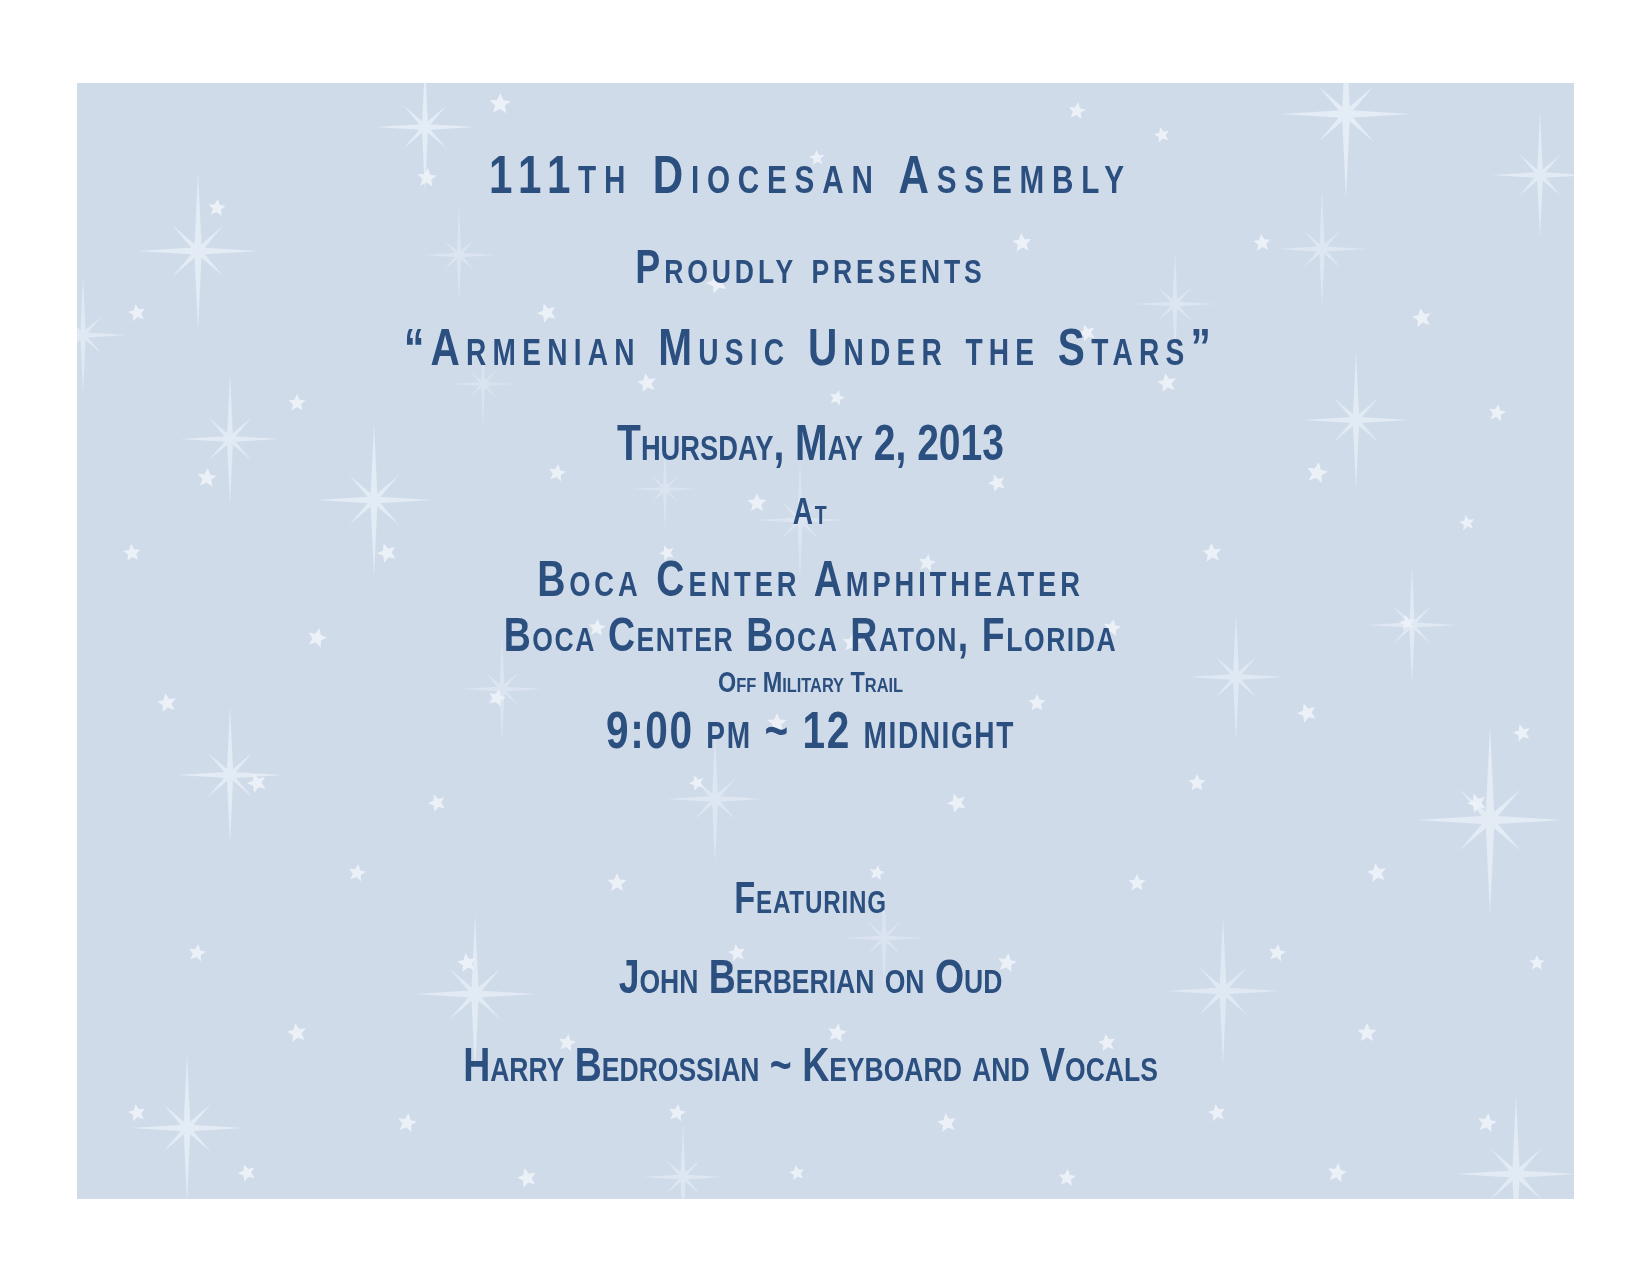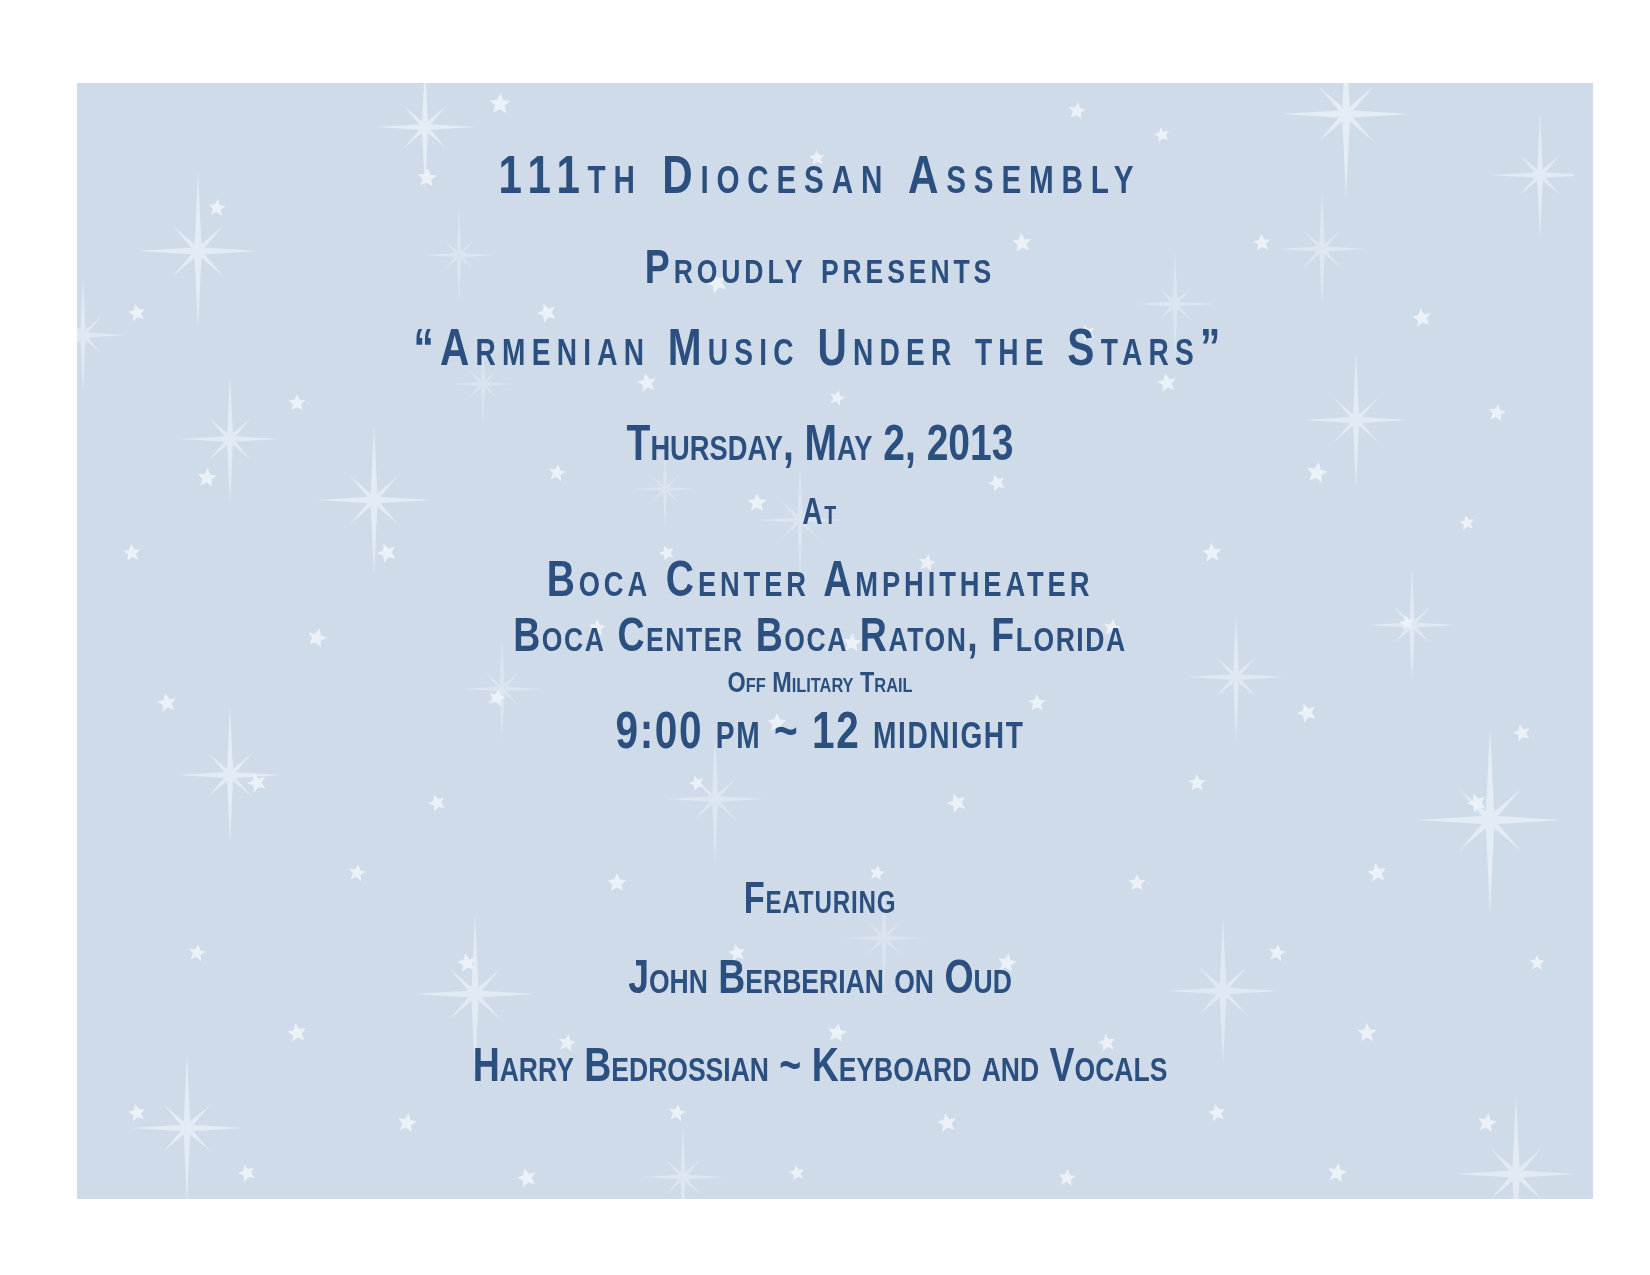--- a/index.html
+++ b/index.html
@@ -3,21 +3,21 @@
 <meta charset="utf-8">
 <style>
   html,body{margin:0;padding:0;}
   body{
     width:1650px;height:1275px;position:relative;overflow:hidden;
     background:#ffffff;
     font-family:"Liberation Sans", sans-serif;
   }
   .panel{
     position:absolute;left:77px;top:83px;width:1497px;height:1116px;
-    background:var(--panel-bg,#d0dbea);overflow:hidden;padding-left:19px;
+    background:var(--panel-bg,#d0dbea);overflow:hidden;
   }
   .stars{position:absolute;left:0;top:0;width:1497px;height:1116px;display:block;}
   .line{
     position:absolute;left:0;right:30px;text-align:center;white-space:nowrap;
     color:var(--ink,#2b4f7f);font-weight:bold;
     font-variant-caps:small-caps;line-height:1;
     transform:scaleX(0.78);transform-origin:50% 0;
   }
   .l-assembly  {top:64px; font-size:54px;letter-spacing:10px;}
   .l-presents  {top:160px;font-size:48px;letter-spacing:5px;}

